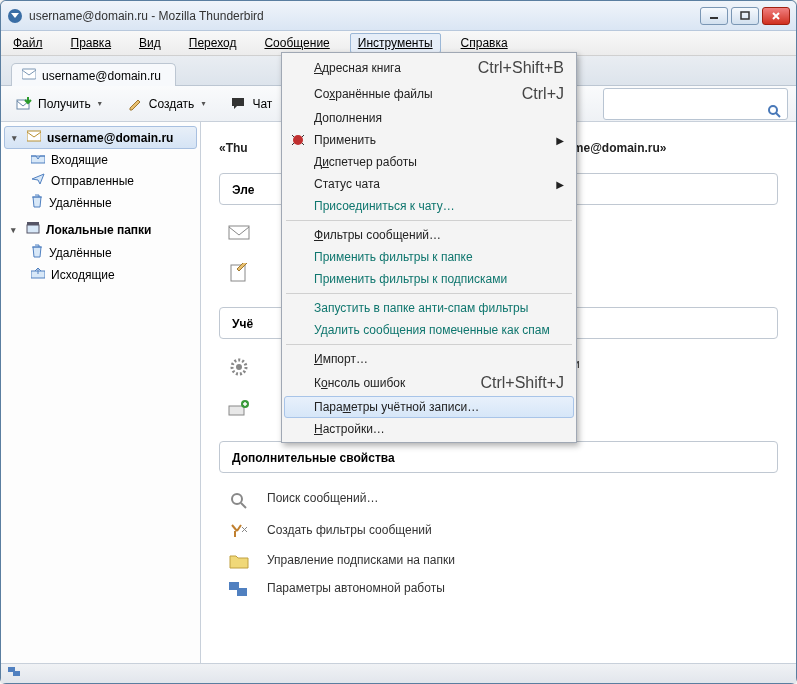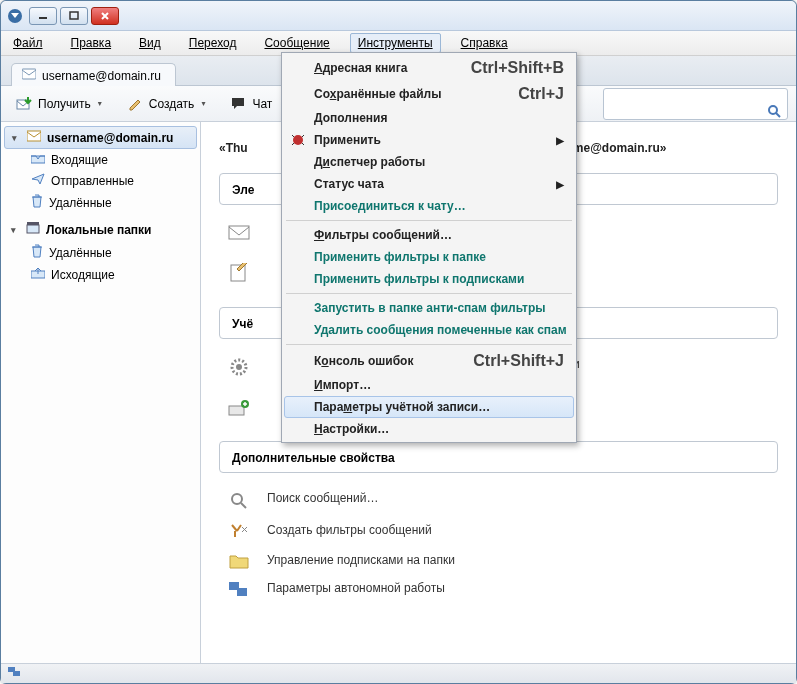--- a/index.html
+++ b/index.html
@@ -40,21 +40,21 @@
 .tree-item.sel { background: linear-gradient(#e8eff8, #d5e4f5); border: 1px solid #a8c0e0; border-radius: 3px; margin: 0 3px; padding-left: 7px; font-weight: bold; }
 .tree-item .tw { width: 9px; font-size: 9px; color: #555; }
 
 .content { flex: 1; padding: 12px 18px; overflow: hidden; position: relative; }
 .headline { font-size: 20px; font-weight: bold; color: #222; margin-bottom: 16px; white-space: nowrap; }
 .section-hdr { border: 1px solid #c0c8d2; border-radius: 4px; padding: 6px 12px; font-size: 16px; font-weight: bold; background: #fff; margin-top: 10px; margin-bottom: 12px; }
 .action-row { display: flex; align-items: flex-start; gap: 16px; padding: 6px 0 6px 8px; font-size: 13px; color: #333; }
 .action-row .aicon { width: 24px; display: flex; justify-content: center; }
 .sec-spacer-sm { height: 10px; }
 
-.dropdown { position: absolute; left: 281px; top: 52px; width: 296px; background: #f4f4f4; border: 1px solid #a0a8b4; box-shadow: 2px 3px 6px rgba(0,0,0,.3); z-index: 100; padding: 2px; font-weight: bold; }
+.dropdown { position: absolute; left: 281px; top: 52px; width: 296px; background: #f4f4f4; border: 1px solid #a0a8b4; box-shadow: 2px 3px 6px rgba(0,0,0,.3); z-index: 100; padding: 2px; }
 .dd-item { display: flex; align-items: center; padding: 4px 10px 4px 30px; position: relative; cursor: default; font-size: 13px; color: #222; white-space: nowrap; }
 .dd-item.disabled { color: #0f766e; }
 .dd-item.highlight { background: linear-gradient(#e8f0fb, #d6e6f8); border: 1px solid #a8c4e8; border-radius: 3px; padding: 3px 9px 3px 29px; }
 .dd-item .shortcut { margin-left: auto; font-size: 16px; color: #444; }
 .dd-item .submenu-arrow { margin-left: auto; font-size: 10px; }
 .dd-item .ul { text-decoration: underline; }
 .dd-item .dicon { position: absolute; left: 6px; width: 16px; height: 16px; display: flex; align-items: center; justify-content: center; }
 .dd-sep { height: 1px; background: #d0d0d0; margin: 3px 2px; }
 
 .statusbar { height: 20px; background: linear-gradient(#f0f2f5, #e2e6ec); border-top: 1px solid #c8d0da; display: flex; align-items: center; padding: 0 6px; }
@@ -64,20 +64,21 @@
 
 <div class="window">
 
   <div class="titlebar">
     <span class="app-icon">
       <svg width="16" height="16" viewBox="0 0 16 16">
           <circle cx="8" cy="8" r="7" fill="#3a6ea5"></circle>
           <path d="M4 5 L12 5 L8 10 Z" fill="#fff"></path>
         </svg>
     </span>
+    <span class="title">username@domain.ru - Mozilla Thunderbird</span>
     <div class="winbtns">
       <div class="winbtn">
           <svg width="10" height="10">
             <line x1="1" y1="7" x2="9" y2="7" stroke="#333" stroke-width="2"></line>
           </svg>
         </div>
       <div class="winbtn">
           <svg width="10" height="10">
             <rect x="1" y="1" width="8" height="7" fill="none" stroke="#333" stroke-width="1.5"></rect>
           </svg>
@@ -341,26 +342,26 @@
       </div>
     <div class="dd-sep"></div>
     <div class="dd-item disabled">
         <span>Запустить в папке анти-спам фильтры</span>
       </div>
     <div class="dd-item disabled">
         <span>Удалить сообщения помеченные как спам</span>
       </div>
     <div class="dd-sep"></div>
     <div class="dd-item">
+        <span><span class="ul">И</span>мпорт…</span>
+      </div>
+    <div class="dd-item">
         <span>К<span class="ul">о</span>нсоль ошибок</span>
         <span class="shortcut">Ctrl+Shift+J</span>
       </div>
-    <div class="dd-item">
-        <span><span class="ul">И</span>мпорт…</span>
-      </div>
     <div class="dd-item highlight">
         <span>Пара<span class="ul">м</span>етры учётной записи…</span>
       </div>
     <div class="dd-item">
         <span><span class="ul">Н</span>астройки…</span>
       </div>
   </div>
 
 </div>
 

